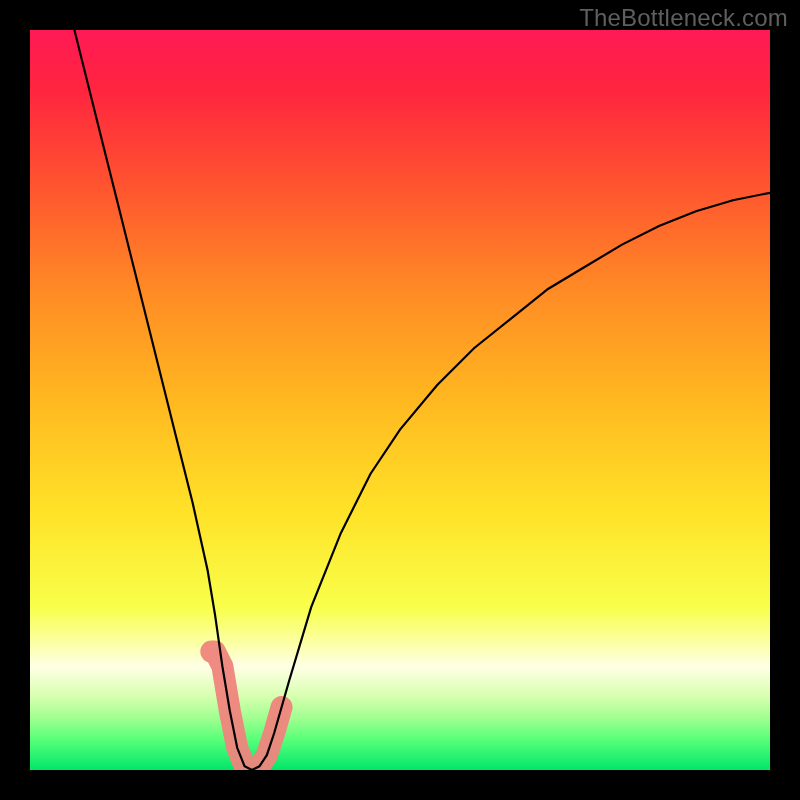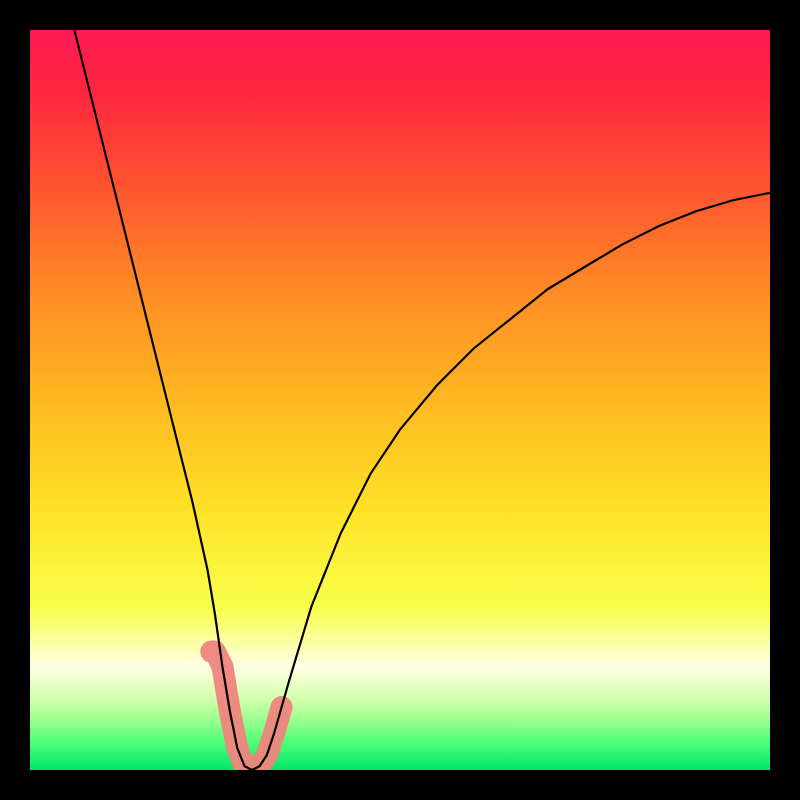--- a/index.html
+++ b/index.html
@@ -38,20 +38,21 @@
   .plot-area svg {
     display: block;
     width: 100%;
     height: 100%;
   }
 </style>
 </head>
 <body>
 
 <div class="frame">
+  <div class="watermark">TheBottleneck.com</div>
 
   <div class="plot-area">
     <svg viewBox="0 0 740 740" preserveAspectRatio="none">
       <defs>
         <linearGradient id="bg-grad" x1="0" y1="0" x2="0" y2="1">
             <stop offset="0%" stop-color="#ff1a55"></stop>
             <stop offset="8%" stop-color="#ff253f"></stop>
             <stop offset="20%" stop-color="#ff5030"></stop>
             <stop offset="35%" stop-color="#ff8a25"></stop>
             <stop offset="50%" stop-color="#ffb820"></stop>

